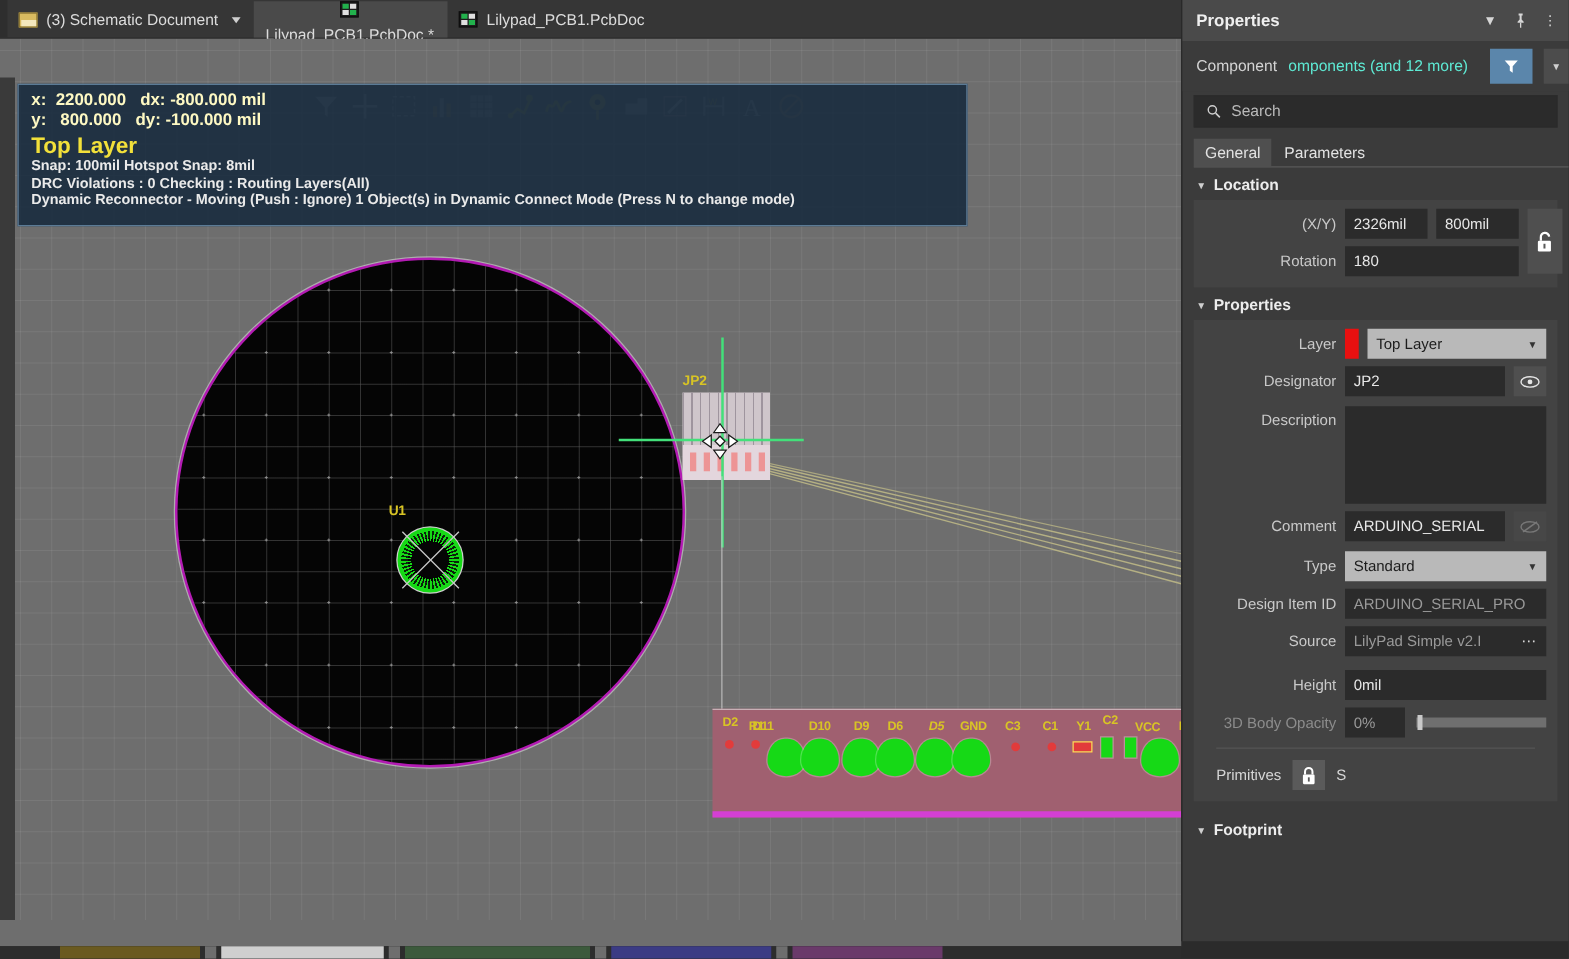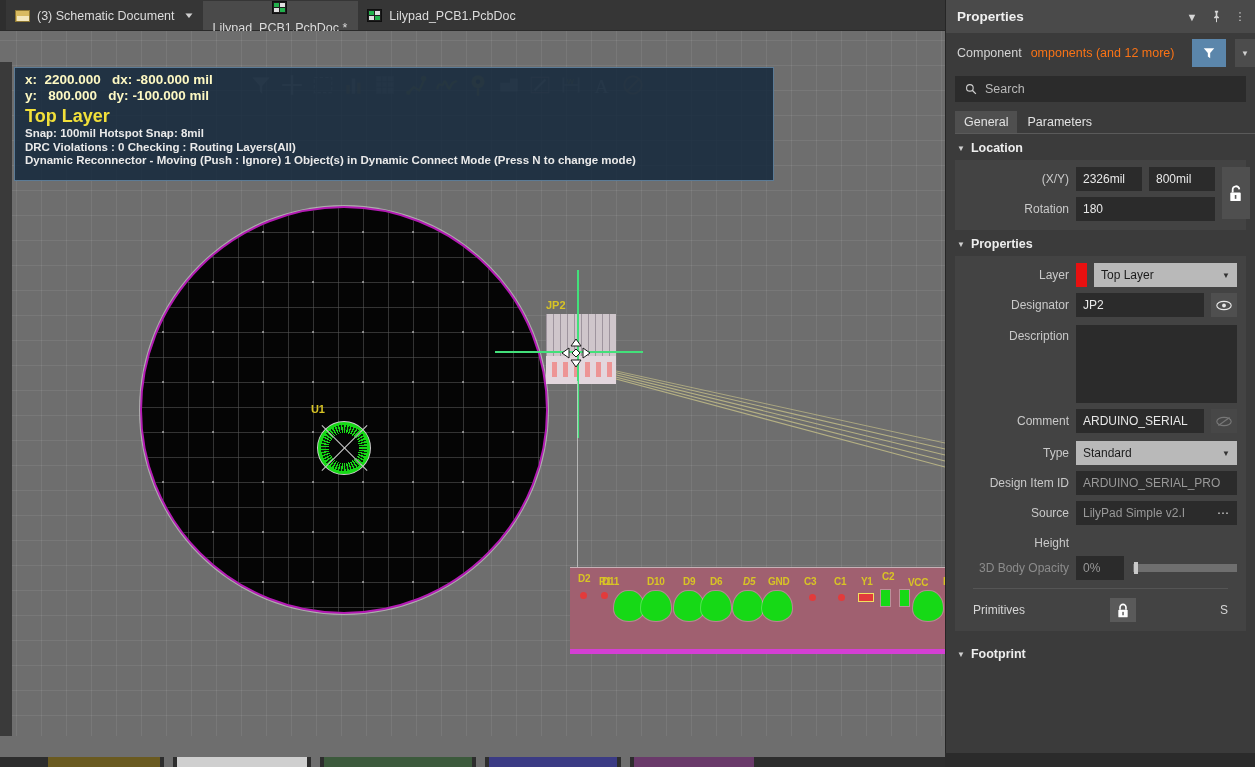--- a/index.html
+++ b/index.html
@@ -206,21 +206,21 @@
   #props-head .title {
     flex: 1; font: bold 13.5px "Liberation Sans", sans-serif; color: #efefef;
   }
   #props-head .hb { width: 18px; height: 18px; display: grid; place-items: center;
     color: #d6d6d6; font-size: 11px; cursor: default; }
   #objrow {
     height: 40px; display: flex; align-items: center; gap: 9px;
     padding: 0 0 0 11px; background: #3b3b3b;
   }
   #objrow .lbl { font-size: 12.5px; color: #d4d4d4; }
-  #objrow .val { flex: 1; font-size: 12.5px; color: #f97316;
+  #objrow .val { flex: 1; font-size: 12.5px; color: #5eead4;
     overflow: hidden; white-space: nowrap; }
   .filt-btn {
     width: 34px; height: 28px; background: #5b86ab; display: grid; place-items: center;
   }
   .filt-caret {
     width: 20px; height: 28px; background: #4c4c4c; display: grid; place-items: center;
     color: #d0d0d0; font-size: 8px;
   }
   #searchbar {
     margin: 3px 9px 0 9px; height: 26px; background: #2b2b2b; border: 1px solid #2b2b2b;
@@ -272,21 +272,21 @@
     width: 28px; height: 52px; background: #4f4f4f; display: grid; place-items: center;
     flex: none;
   }
   .desc-box {
     flex: 1; height: 78px; background: #2b2b2b;
   }
   .slider { flex: 1; height: 8px; background: #6f6f6f; position: relative; margin-left: 2px; }
   .slider .knob { position: absolute; left: 1px; top: -2px; width: 4px; height: 12px; background: #c9c9c9; }
   .prim-card {
     margin: 8px 9px 0 9px; border-top: 1px solid #555; padding-top: 9px;
-    display: flex; align-items: center; justify-content: space-between; gap: 9px;
+    display: flex; align-items: center; justify-content: flex-start; gap: 9px;
   }
   .prim-lbl { font-size: 12px; color: #d6d6d6; }
   .lk { width: 26px; height: 24px; background: #5a5a5a; display: grid; place-items: center; }
 
   
   #layersliver {
     position: absolute; left: 0; top: 757px; width: 945px; height: 10px;
     background: #2d2d2d; display: flex; align-items: flex-start; gap: 4px; padding-left: 48px;
   }
   #layersliver i { display: block; height: 10px; }
@@ -618,20 +618,21 @@
       <div class="row">
         <span class="rl">Source</span>
         <span class="inp dis" style="justify-content:space-between;">
           <span>LilyPad Simple v2.I</span>
           <span style="letter-spacing:1px;color:#d8d8d8;">⋯</span>
         </span>
       </div>
 
       <div class="row" style="margin-top:11px;">
         <span class="rl">Height</span>
+        <span class="inp">0mil</span>
       </div>
 
       <div class="row">
         <span class="rl dim">3D Body Opacity</span>
         <span class="inp dis" style="flex:none;width:48px;">0%</span>
         <span class="slider">
             <span class="knob"></span>
           </span>
       </div>
 

